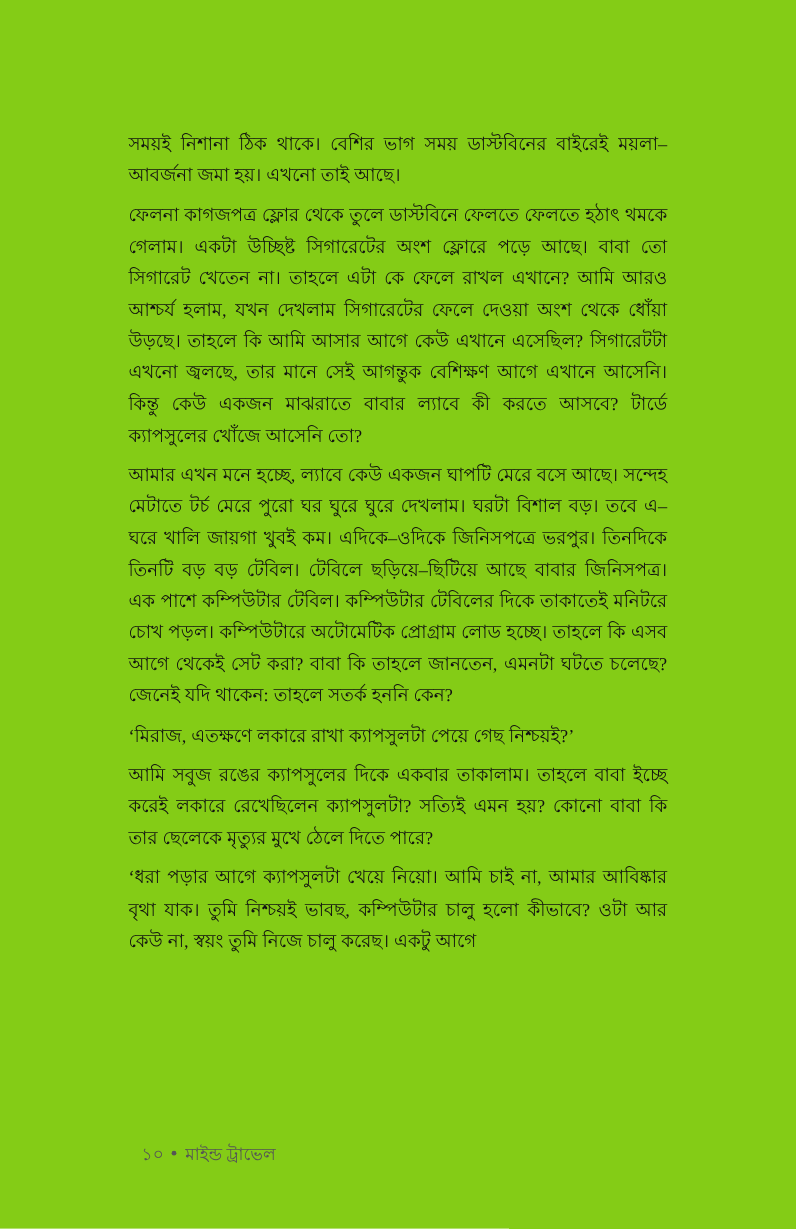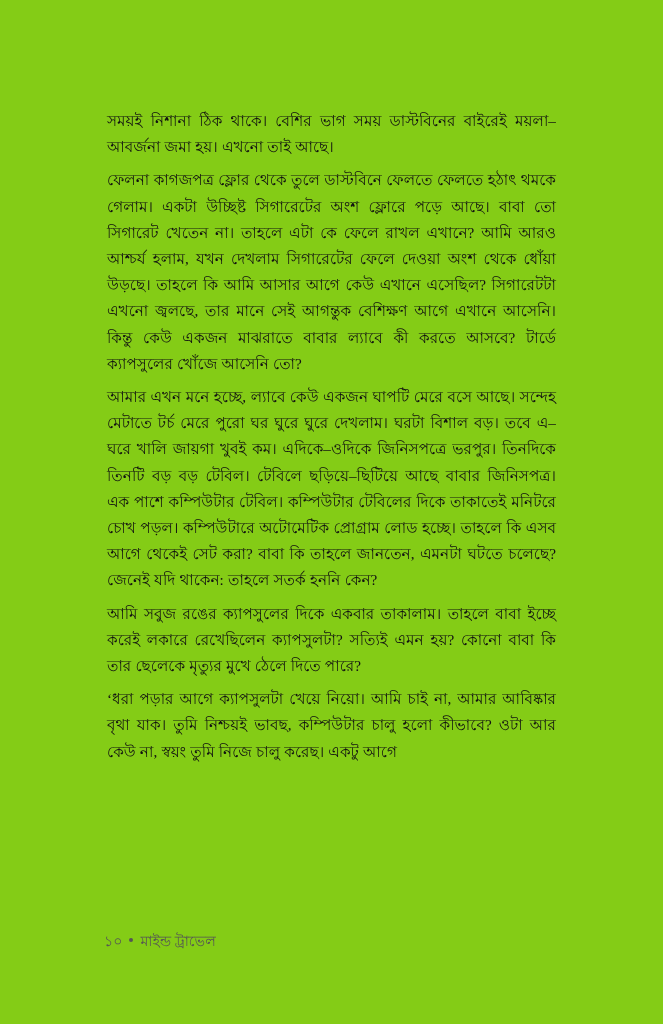--- a/index.html
+++ b/index.html
@@ -42,21 +42,21 @@
     hyphens: none;
   }
 
   .para:last-child {
     margin-bottom: 16px;
   }
 
   
   .footer {
     position: absolute;
-    left: 104px;
+    left: 118px;
     top: 931px;
     display: flex;
     align-items: baseline;
     gap: 5px;
     font-size: 14.2px;
     line-height: 20px;
     color: #555555;
     white-space: nowrap;
   }
 
@@ -71,31 +71,33 @@
     border-radius: 50%;
     background: #555555;
     position: relative;
     top: -4px;
     margin: 0 2px;
     flex: 0 0 auto;
   }
 
   .footer-book-title {
     color: #555555;
+    margin-top: 22px;
   }
 </style>
 </head>
 <body>
 
 <div class="page">
 
   <div class="text-block">
     <p class="para">সময়ই নিশানা ঠিক থাকে। বেশির ভাগ সময় ডাস্টবিনের বাইরেই ময়লা–আবর্জনা জমা হয়। এখনো তাই আছে।</p>
     <p class="para">ফেলনা কাগজপত্র ফ্লোর থেকে তুলে ডাস্টবিনে ফেলতে ফেলতে হঠাৎ থমকে গেলাম। একটা উচ্ছিষ্ট সিগারেটের অংশ ফ্লোরে পড়ে আছে। বাবা তো সিগারেট খেতেন না। তাহলে এটা কে ফেলে রাখল এখানে? আমি আরও আশ্চর্য হলাম, যখন দেখলাম সিগারেটের ফেলে দেওয়া অংশ থেকে ধোঁয়া উড়ছে। তাহলে কি আমি আসার আগে কেউ এখানে এসেছিল? সিগারেটটা এখনো জ্বলছে, তার মানে সেই আগন্তুক বেশিক্ষণ আগে এখানে আসেনি। কিন্তু কেউ একজন মাঝরাতে বাবার ল্যাবে কী করতে আসবে? টার্ডে ক্যাপসুলের খোঁজে আসেনি তো?</p>
     <p class="para">আমার এখন মনে হচ্ছে, ল্যাবে কেউ একজন ঘাপটি মেরে বসে আছে। সন্দেহ মেটাতে টর্চ মেরে পুরো ঘর ঘুরে ঘুরে দেখলাম। ঘরটা বিশাল বড়। তবে এ–ঘরে খালি জায়গা খুবই কম। এদিকে–ওদিকে জিনিসপত্রে ভরপুর। তিনদিকে তিনটি বড় বড় টেবিল। টেবিলে ছড়িয়ে–ছিটিয়ে আছে বাবার জিনিসপত্র। এক পাশে কম্পিউটার টেবিল। কম্পিউটার টেবিলের দিকে তাকাতেই মনিটরে চোখ পড়ল। কম্পিউটারে অটোমেটিক প্রোগ্রাম লোড হচ্ছে। তাহলে কি এসব আগে থেকেই সেট করা? বাবা কি তাহলে জানতেন, এমনটা ঘটতে চলেছে? জেনেই যদি থাকেন: তাহলে সতর্ক হননি কেন?</p>
+    <p class="para">‘মিরাজ, এতক্ষণে লকারে রাখা ক্যাপসুলটা পেয়ে গেছ নিশ্চয়ই?’</p>
     <p class="para">আমি সবুজ রঙের ক্যাপসুলের দিকে একবার তাকালাম। তাহলে বাবা ইচ্ছে করেই লকারে রেখেছিলেন ক্যাপসুলটা? সত্যিই এমন হয়? কোনো বাবা কি তার ছেলেকে মৃত্যুর মুখে ঠেলে দিতে পারে?</p>
     <p class="para">‘ধরা পড়ার আগে ক্যাপসুলটা খেয়ে নিয়ো। আমি চাই না, আমার আবিষ্কার বৃথা যাক। তুমি নিশ্চয়ই ভাবছ, কম্পিউটার চালু হলো কীভাবে? ওটা আর কেউ না, স্বয়ং তুমি নিজে চালু করেছ। একটু আগে</p>
   </div>
 
   <div class="footer">
     <span class="footer-page-number">১০</span>
     <span class="footer-sep"></span>
     <span class="footer-book-title">মাইন্ড ট্রাভেল</span>
   </div>
 

